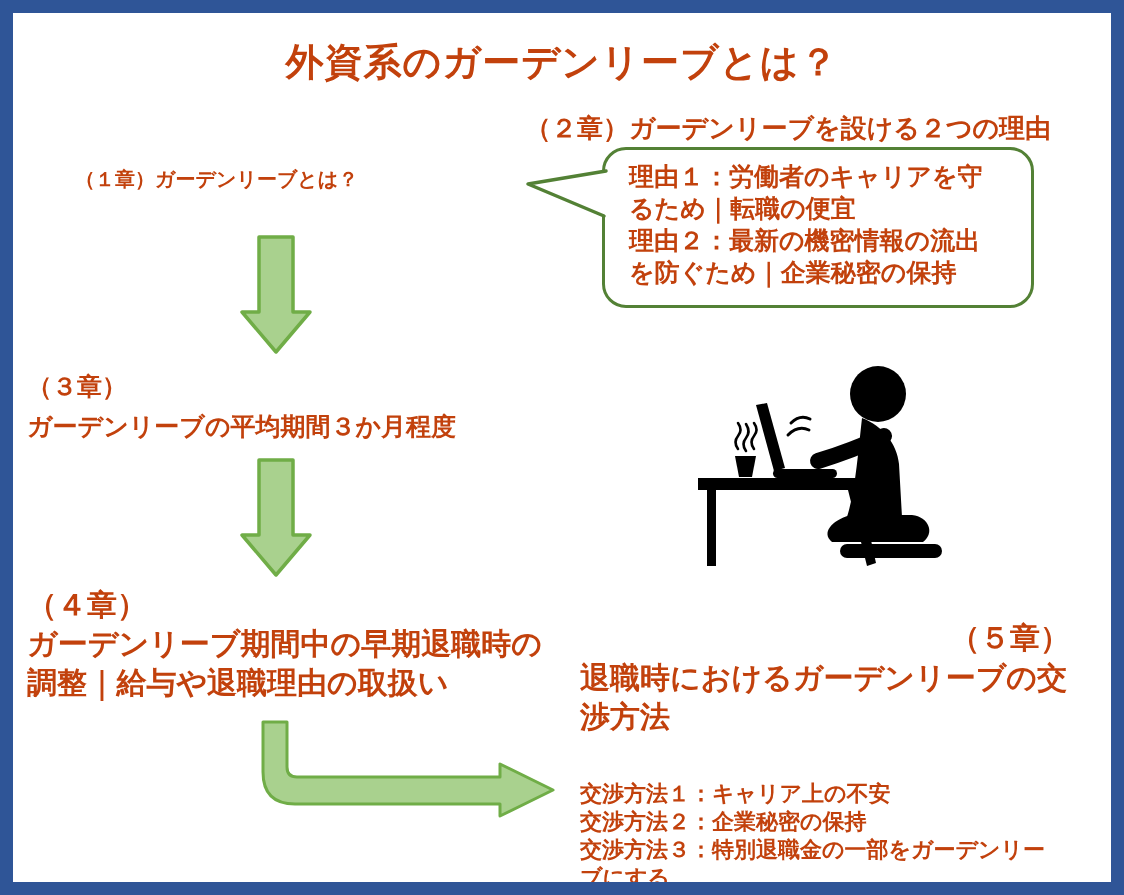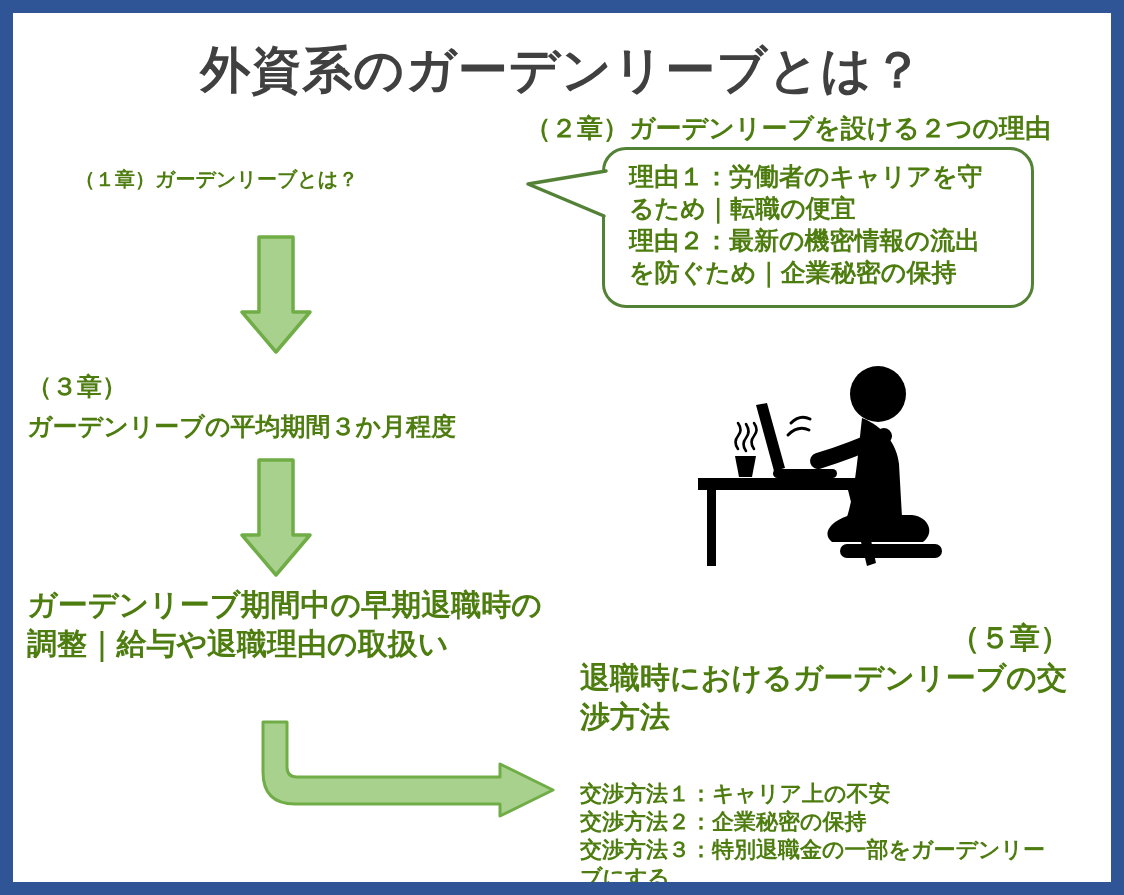--- a/index.html
+++ b/index.html
@@ -14,26 +14,26 @@
     height: 895px;
     box-sizing: border-box;
     background: #ffffff;
     border: 13px solid #2F5597;
     overflow: hidden;
   }
   .abs { position: absolute; }
   .title {
     left: 0; top: 24px; width: 1098px;
     text-align: center;
-    font-size: 50px;
+    font-size: 38px;
     font-weight: 700;
-    color: #404040;
+    color: #c2410c;
     letter-spacing: 1px;
   }
-  .olive { color: #4d7c0f; font-weight: 700; }
+  .olive { color: #c2410c; font-weight: 700; }
   .c2-heading {
     left: 512px; top: 98px;
     font-size: 26px;
     white-space: nowrap;
   }
   .c1-heading {
     left: 62px; top: 153px;
     font-size: 20px;
     white-space: nowrap;
   }
@@ -119,20 +119,21 @@
   <div class="abs olive c3-block">
     <div>（３章）</div>
     <div>ガーデンリーブの平均期間３か月程度</div>
   </div>
 
   <svg class="abs flow-arrow-2" width="72" height="120" viewBox="0 0 72 120">
     <polygon points="19,2 53,2 53,77 70,77 36,117 2,77 19,77" fill="#A9D18E" stroke="#70AD47" stroke-width="3.5" stroke-linejoin="round"></polygon>
   </svg>
 
   <div class="abs olive c4-block">
+    <div>（４章）</div>
     <div>ガーデンリーブ期間中の早期退職時の調整｜給与や退職理由の取扱い</div>
   </div>
 
   <svg class="abs person" width="280" height="210" viewBox="0 0 280 210">
 
     <path d="M48,86 q-5,-7 0,-13 q5,-6 0,-13" stroke="#000" stroke-width="2.6" fill="none" stroke-linecap="round"></path>
     <path d="M56,88 q-5,-7 0,-13 q5,-6 0,-14" stroke="#000" stroke-width="2.6" fill="none" stroke-linecap="round"></path>
     <path d="M64,86 q-5,-7 0,-13 q5,-6 0,-13" stroke="#000" stroke-width="2.6" fill="none" stroke-linecap="round"></path>
 
     <path d="M45,93 L66,93 L62,114 L49,114 Z" fill="#000"></path>

